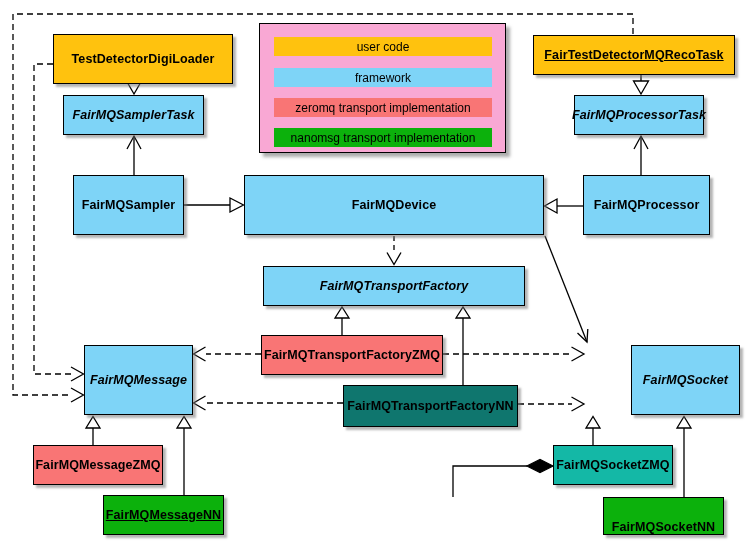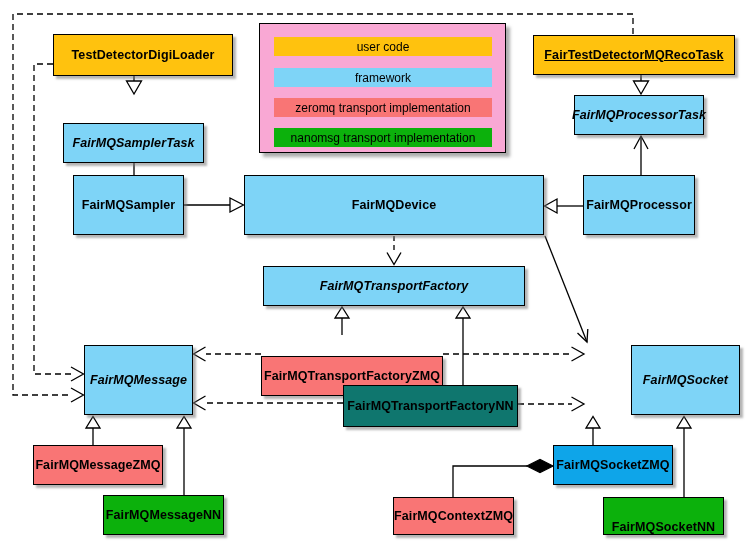--- a/index.html
+++ b/index.html
@@ -141,81 +141,78 @@
       <span class="lbl">framework</span>
     </div>
     <div class="legend-bar" style="top: 74px; background: rgb(249, 117, 117);">
       <span class="lbl">zeromq transport implementation</span>
     </div>
     <div class="legend-bar" style="top: 104px; background: rgb(12, 177, 12);">
       <span class="lbl">nanomsg transport implementation</span>
     </div>
   </div>
 
-  <div class="node" style="left: 53px; top: 34px; width: 180px; height: 42px; background: rgb(255, 194, 14);">
+  <div class="node" style="left: 53px; top: 34px; width: 180px; height: 50px; background: rgb(255, 194, 14);">
     <span class="lbl">TestDetectorDigiLoader</span>
   </div>
 
   <div class="node" style="left: 533px; top: 35px; width: 202px; height: 40px; background: rgb(255, 194, 14); text-decoration: underline;">
     <span class="lbl">FairTestDetectorMQRecoTask</span>
   </div>
 
-  <div class="node abstract" style="left: 63px; top: 95px; width: 141px; height: 40px; background: rgb(126, 212, 247); margin-top: 28px;">
+  <div class="node abstract" style="left: 63px; top: 95px; width: 141px; height: 40px; background: rgb(126, 212, 247);">
     <span class="lbl">FairMQSamplerTask</span>
   </div>
 
   <div class="node abstract" style="left: 574px; top: 95px; width: 130px; height: 40px; background: rgb(126, 212, 247);">
     <span class="lbl">FairMQProcessorTask</span>
   </div>
 
   <div class="node" style="left: 73px; top: 175px; width: 111px; height: 60px; background: rgb(126, 212, 247);">
     <span class="lbl">FairMQSampler</span>
   </div>
 
   <div class="node" style="left: 244px; top: 175px; width: 300px; height: 60px; background: rgb(126, 212, 247);">
     <span class="lbl">FairMQDevice</span>
   </div>
 
-  <div class="node" style="left: 583px; top: 175px; width: 112px; height: 60px; background: rgb(126, 212, 247);">
+  <div class="node" style="left: 583px; top: 175px; width: 127px; height: 60px; background: rgb(126, 212, 247);">
     <span class="lbl">FairMQProcessor</span>
   </div>
 
   <div class="node abstract" style="left: 263px; top: 266px; width: 262px; height: 40px; background: rgb(126, 212, 247);">
     <span class="lbl">FairMQTransportFactory</span>
   </div>
 
-  <div class="node" style="left: 261px; top: 335px; width: 182px; height: 40px; background: rgb(249, 117, 117); margin-top: 21px;">
+  <div class="node" style="left: 261px; top: 335px; width: 182px; height: 40px; background: rgb(249, 117, 117);">
     <span class="lbl">FairMQTransportFactoryZMQ</span>
   </div>
 
   <div class="node" style="left: 343px; top: 385px; width: 175px; height: 42px; background: #0f766e;">
     <span class="lbl">FairMQTransportFactoryNN</span>
   </div>
 
   <div class="node abstract" style="left: 84px; top: 345px; width: 109px; height: 70px; background: rgb(126, 212, 247);">
     <span class="lbl">FairMQMessage</span>
   </div>
 
   <div class="node abstract" style="left: 585px; top: 345px; width: 109px; height: 70px; background: rgb(126, 212, 247); margin-left: 46px;">
     <span class="lbl">FairMQSocket</span>
   </div>
 
   <div class="node" style="left: 33px; top: 445px; width: 130px; height: 40px; background: rgb(249, 117, 117);">
     <span class="lbl">FairMQMessageZMQ</span>
   </div>
 
-  <div class="node" style="left: 103px; top: 495px; width: 121px; height: 40px; background: rgb(12, 177, 12);">
+  <div class="node" style="left: 103px; top: 495px; width: 121px; height: 40px; background: rgb(12, 177, 12); text-decoration: underline;">
     <span class="lbl">FairMQMessageNN</span>
   </div>
 
-  <div class="node" style="left: 553px; top: 445px; width: 120px; height: 40px; background: #0ea5e9; align-items: center;">
+  <div class="node" style="left: 553px; top: 445px; width: 120px; height: 40px; background: #14b8a6; align-items: center;">
     <span class="lbl">FairMQSocketZMQ</span>
   </div>
 
   <div class="node" style="left: 603px; top: 497px; width: 121px; height: 38px; background: rgb(12, 177, 12); align-items: flex-end;">
     <span class="lbl">FairMQSocketNN</span>
   </div>
 
-  <div class="node" style="left: 393px; top: 497px; width: 121px; height: 38px; background: rgb(249, 117, 117);">
-    <span class="lbl">FairMQContextZMQ</span>
-  </div>
 
 </div>
 
 </body></html>

